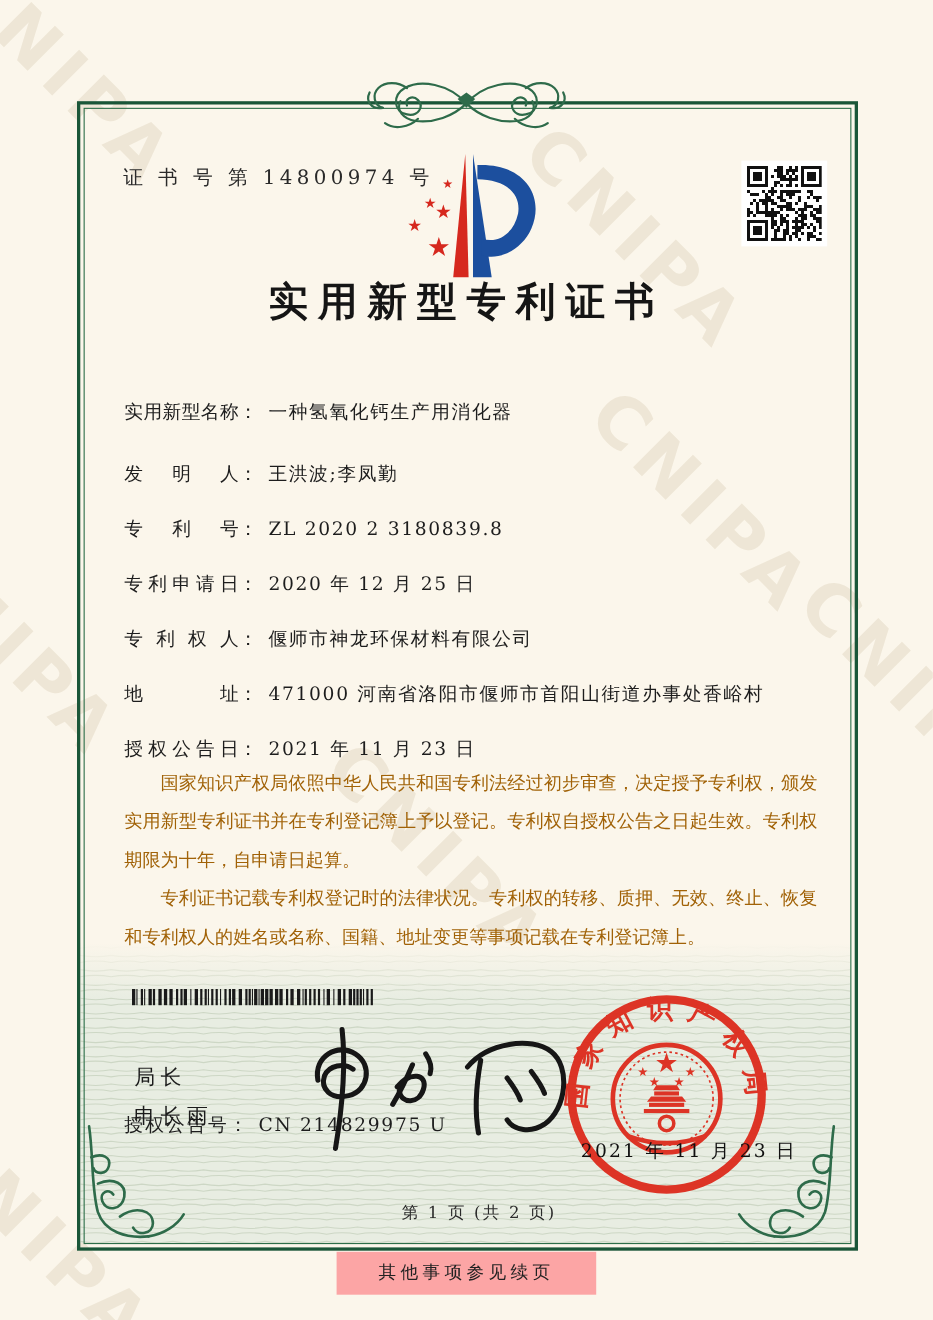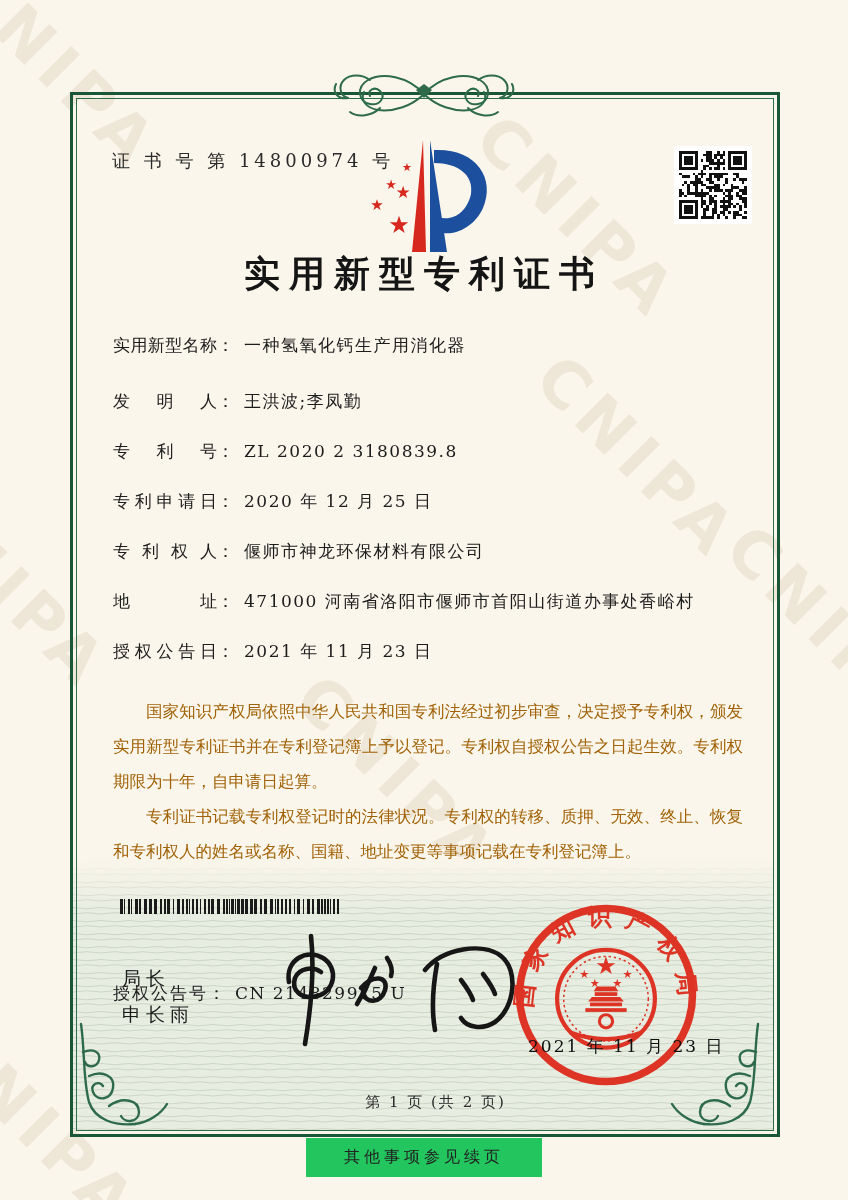--- a/index.html
+++ b/index.html
@@ -32,21 +32,21 @@
   .corner-r{left:668px;top:1018px;transform:scaleX(-1);}
   
   .cert-no{position:absolute;left:112px;top:149px;z-index:4;
     font-size:18px;letter-spacing:4px;color:#2a2a2a;}
   .logo{position:absolute;left:346px;top:134px;z-index:4;}
   .qr{position:absolute;left:674px;top:146px;width:78px;height:78px;background:#fff;z-index:4;
     display:flex;align-items:center;justify-content:center;}
   .title{position:absolute;left:0;right:0;top:250px;z-index:4;text-align:center;
     font-size:36px;font-weight:bold;letter-spacing:9px;color:#151515;}
   
-  .fields{position:absolute;left:113px;top:334px;width:642px;z-index:4;font-size:17px;color:#1d1d1d;}
+  .fields{position:absolute;left:113px;top:363px;width:642px;z-index:4;font-size:17px;color:#1d1d1d;}
   .frow{height:22px;margin-bottom:28px;white-space:nowrap;}
   .frow-first{margin-bottom:34px;}
   .flabel{display:inline-block;width:104px;text-align:justify;text-align-last:justify;vertical-align:bottom;}
   .fcolon{display:inline-block;}
   .fvalue{margin-left:10px;letter-spacing:1.5px;}
   .frow-grant{display:flex;flex-direction:column;}
   .gpair1{flex:0 0 342px;}
   
   .body-text{position:absolute;left:113px;top:694px;width:630px;z-index:4;
     font-size:16.5px;line-height:35px;text-align:justify;color:#a16207;}
@@ -57,21 +57,21 @@
     font-family:"DejaVu Sans","Liberation Sans",sans-serif;color:#1b1b1b;}
   .sig-name{position:absolute;left:122px;top:1002px;z-index:4;font-size:19px;letter-spacing:5px;
     font-family:"DejaVu Sans","Liberation Sans",sans-serif;color:#1b1b1b;}
   .signature{position:absolute;left:255px;top:928px;z-index:4;}
   .seal{position:absolute;left:512px;top:901px;width:188px;height:188px;z-index:4;opacity:0.95;}
   .seal-date{position:absolute;left:528px;top:1035px;z-index:5;font-size:17px;
     letter-spacing:2px;color:#101010;}
   .page-info{position:absolute;left:0;right:0;top:1093px;z-index:4;text-align:center;
     font-size:15px;letter-spacing:2px;color:#2a2a2a;padding-left:23px;}
   .footer-wrap{position:absolute;left:0;right:0;top:1138px;z-index:4;display:flex;justify-content:center;}
-  .footer-note{background:#22c55e;padding:9px 38px;font-size:16px;letter-spacing:4px;color:#222;}
+  .footer-note{background:#fca5a5;padding:9px 38px;font-size:16px;letter-spacing:4px;color:#222;}
 </style>
 </head>
 <body>
 
 <span class="watermark" style="left:-70px;top:30px;">CNIPA</span>
 <span class="watermark" style="left:450px;top:180px;">CNIPA</span>
 <span class="watermark" style="left:510px;top:420px;">CNIPA</span>
 <span class="watermark" style="left:-120px;top:550px;">CNIPA</span>
 <span class="watermark" style="left:700px;top:590px;">CNIPA</span>
 <span class="watermark" style="left:270px;top:740px;">CNIPA</span>

